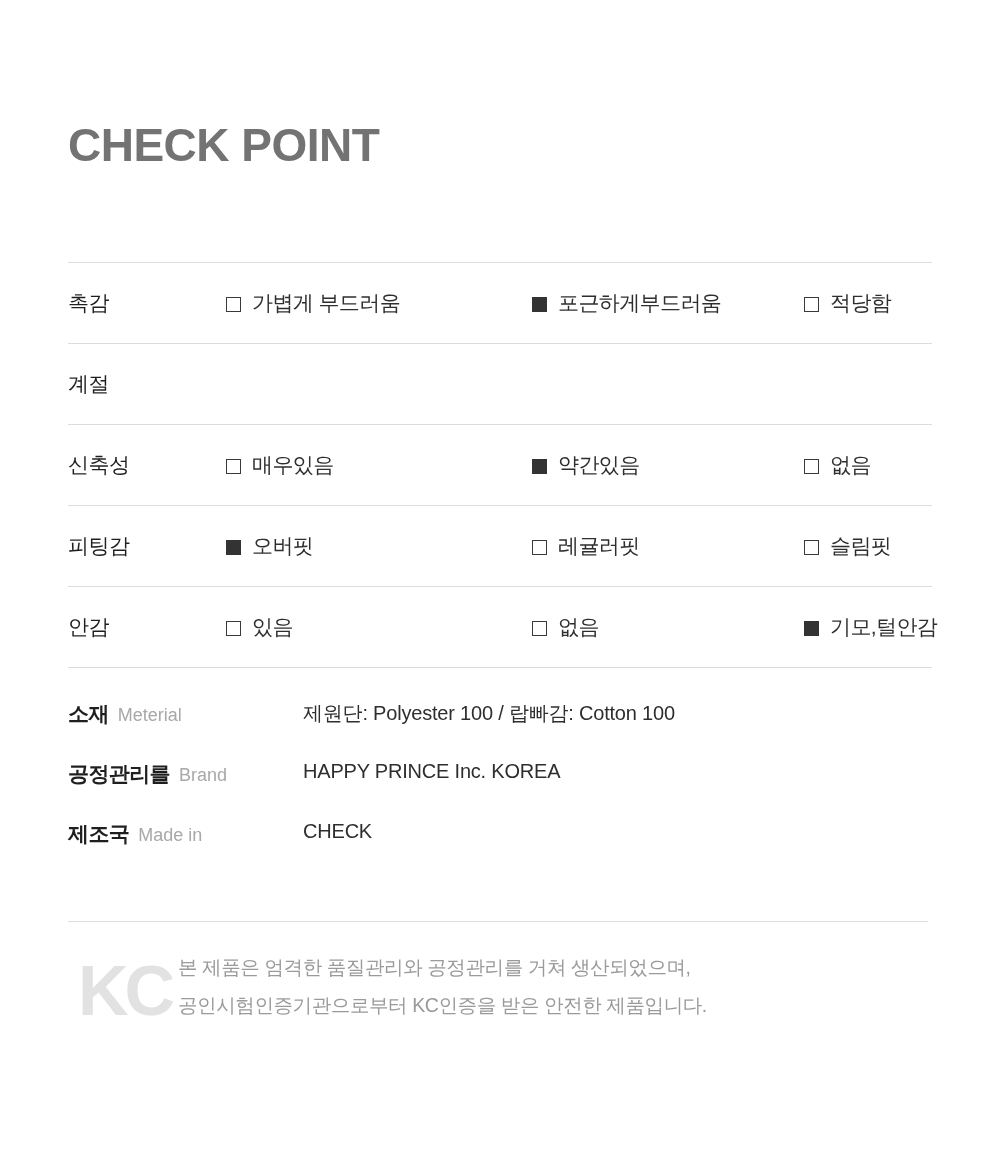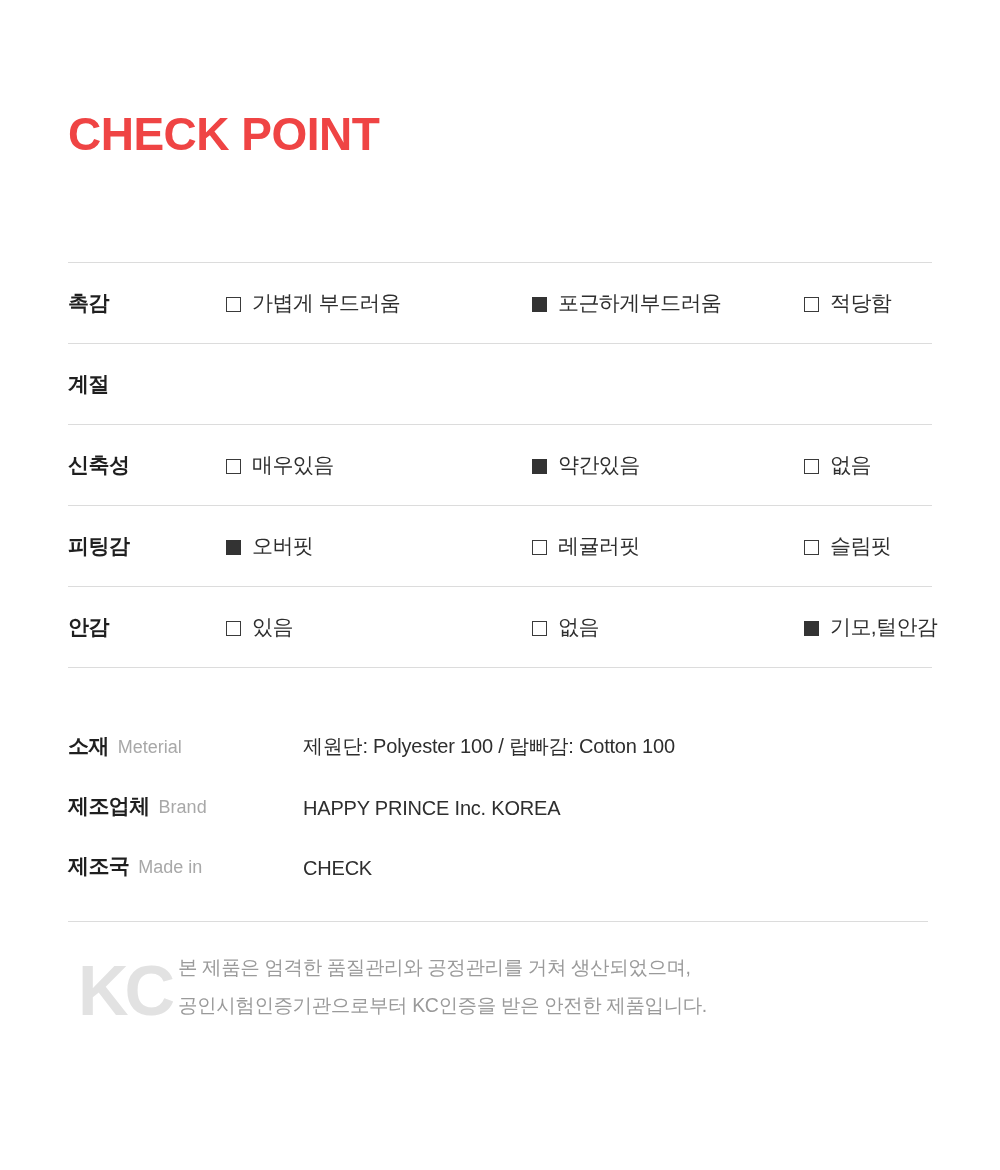--- a/index.html
+++ b/index.html
@@ -16,25 +16,25 @@
   }
   .page {
     position: relative;
     width: 1000px;
     height: 1170px;
     box-sizing: border-box;
   }
   .title {
     position: absolute;
     left: 68px;
-    top: 109px;
+    top: 120px;
     font-size: 46px;
     font-weight: bold;
     letter-spacing: -0.5px;
-    color: #ef4444;
+    color: #737373;
     line-height: 1.1;
   }
 
   
   .spec-table {
     position: absolute;
     left: 68px;
     top: 262px;
     width: 864px;
     border-collapse: collapse;
@@ -45,21 +45,21 @@
     height: 80px;
     border-top: 1px solid #dcdcdc;
   }
   .spec-row:last-child {
     border-bottom: 1px solid #dcdcdc;
   }
   .spec-label {
     width: 158px;
     flex: none;
     font-size: 21px;
-    font-weight: bold;
+    font-weight: normal;
     color: #1f1f1f;
     letter-spacing: -0.5px;
   }
   .opts {
     display: flex;
     flex: 1 1 auto;
     align-items: center;
   }
   .opt {
     display: flex;
@@ -90,21 +90,21 @@
 
   
   .info {
     position: absolute;
     left: 68px;
     top: 700px;
     width: 864px;
   }
   .info-row {
     display: flex;
-    align-items: flex-end;
+    align-items: flex-start;
     height: 60px;
   }
   .info-key {
     width: 235px;
     flex: none;
     display: flex;
     align-items: baseline;
   }
   .info-key .kr {
     font-size: 21px;
@@ -251,21 +251,21 @@
   <div class="info">
     <div class="info-row">
       <div class="info-key">
         <span class="kr">소재</span>
         <span class="en">Meterial</span>
       </div>
       <div class="info-val">제원단: Polyester 100 / 랍빠감: Cotton 100</div>
     </div>
     <div class="info-row">
       <div class="info-key">
-        <span class="kr">제조업체</span>
+        <span class="kr">공정관리를</span>
         <span class="en">Brand</span>
       </div>
       <div class="info-val">HAPPY PRINCE Inc. KOREA</div>
     </div>
     <div class="info-row">
       <div class="info-key">
         <span class="kr">제조국</span>
         <span class="en">Made in</span>
       </div>
       <div class="info-val">CHECK</div>

